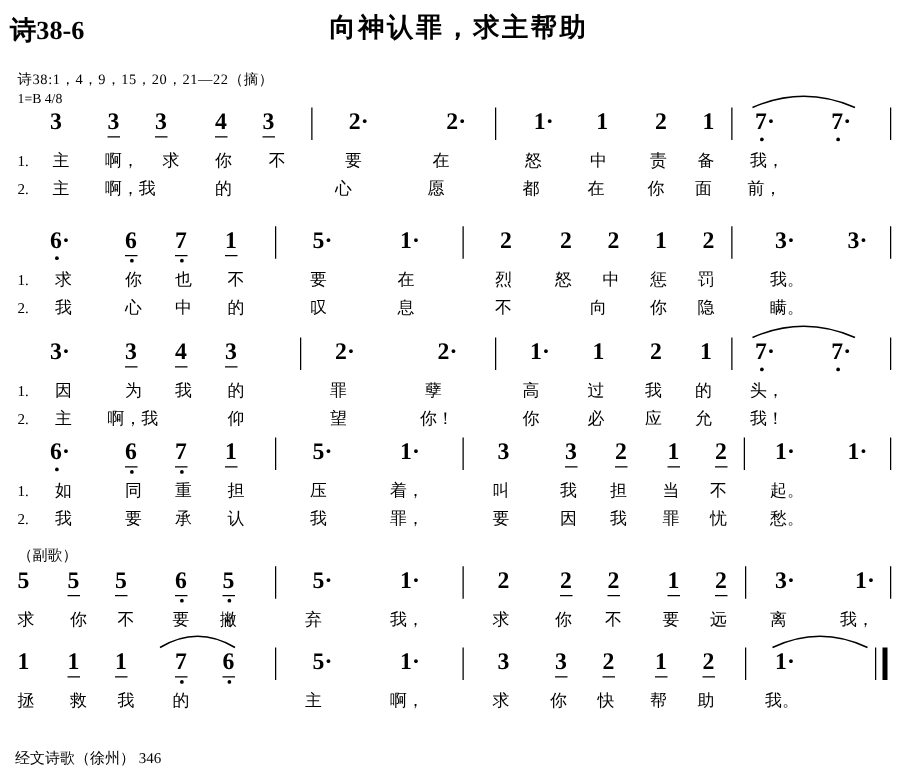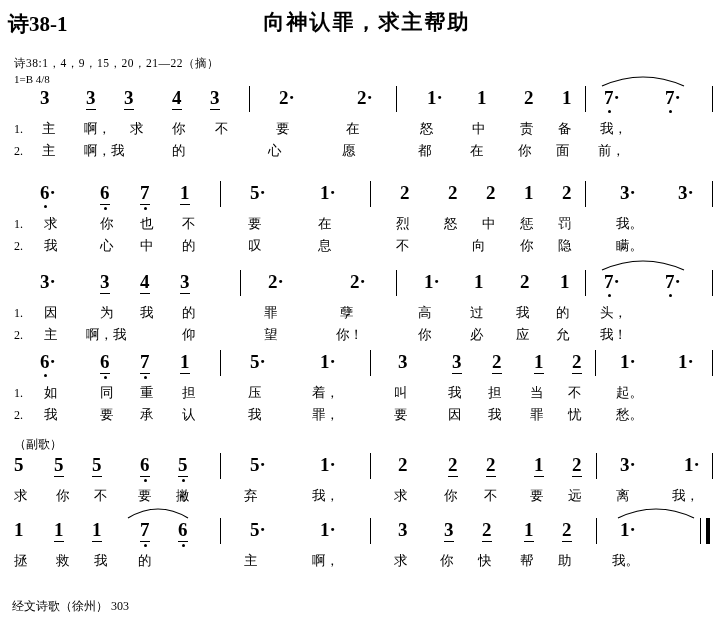--- a/index.html
+++ b/index.html
@@ -124,21 +124,21 @@
     top: 598px;
     font-family: "Liberation Serif", serif;
     font-size: 12px;
   }
 </style>
 </head>
 <body>
 
 <div class="page">
 
-  <div class="hymn-number">诗38-1</div>
+  <div class="hymn-number">诗38-6</div>
   <div class="hymn-title">向神认罪，求主帮助</div>
   <div class="scripture-ref">诗38:1，4，9，15，20，21—22（摘）</div>
   <div class="key-meter">1=B 4/8</div>
 
   <div id="systems-host">
       <div class="system" style="top: 88px;">
         <span class="note" style="left: 40px; top: 0px;">3</span>
         <span class="note underline1" style="left: 86px; top: 0px;">3</span>
         <span class="note underline1" style="left: 124px; top: 0px;">3</span>
         <span class="note underline1" style="left: 172px; top: 0px;">4</span>
@@ -397,16 +397,16 @@
         <span class="lyric" style="left: 312px; top: 32px;">啊，</span>
         <span class="lyric" style="left: 394px; top: 32px;">求</span>
         <span class="lyric" style="left: 440px; top: 32px;">你</span>
         <span class="lyric" style="left: 478px; top: 32px;">快</span>
         <span class="lyric" style="left: 520px; top: 32px;">帮</span>
         <span class="lyric" style="left: 558px; top: 32px;">助</span>
         <span class="lyric" style="left: 612px; top: 32px;">我。</span>
       </div>
     </div>
 
-  <div class="footer">经文诗歌（徐州） 303</div>
+  <div class="footer">经文诗歌（徐州） 346</div>
 
 <div class="chorus-label" style="left: 14px; top: 436px;">（副歌）</div>
   </div>
 
 </body></html>

